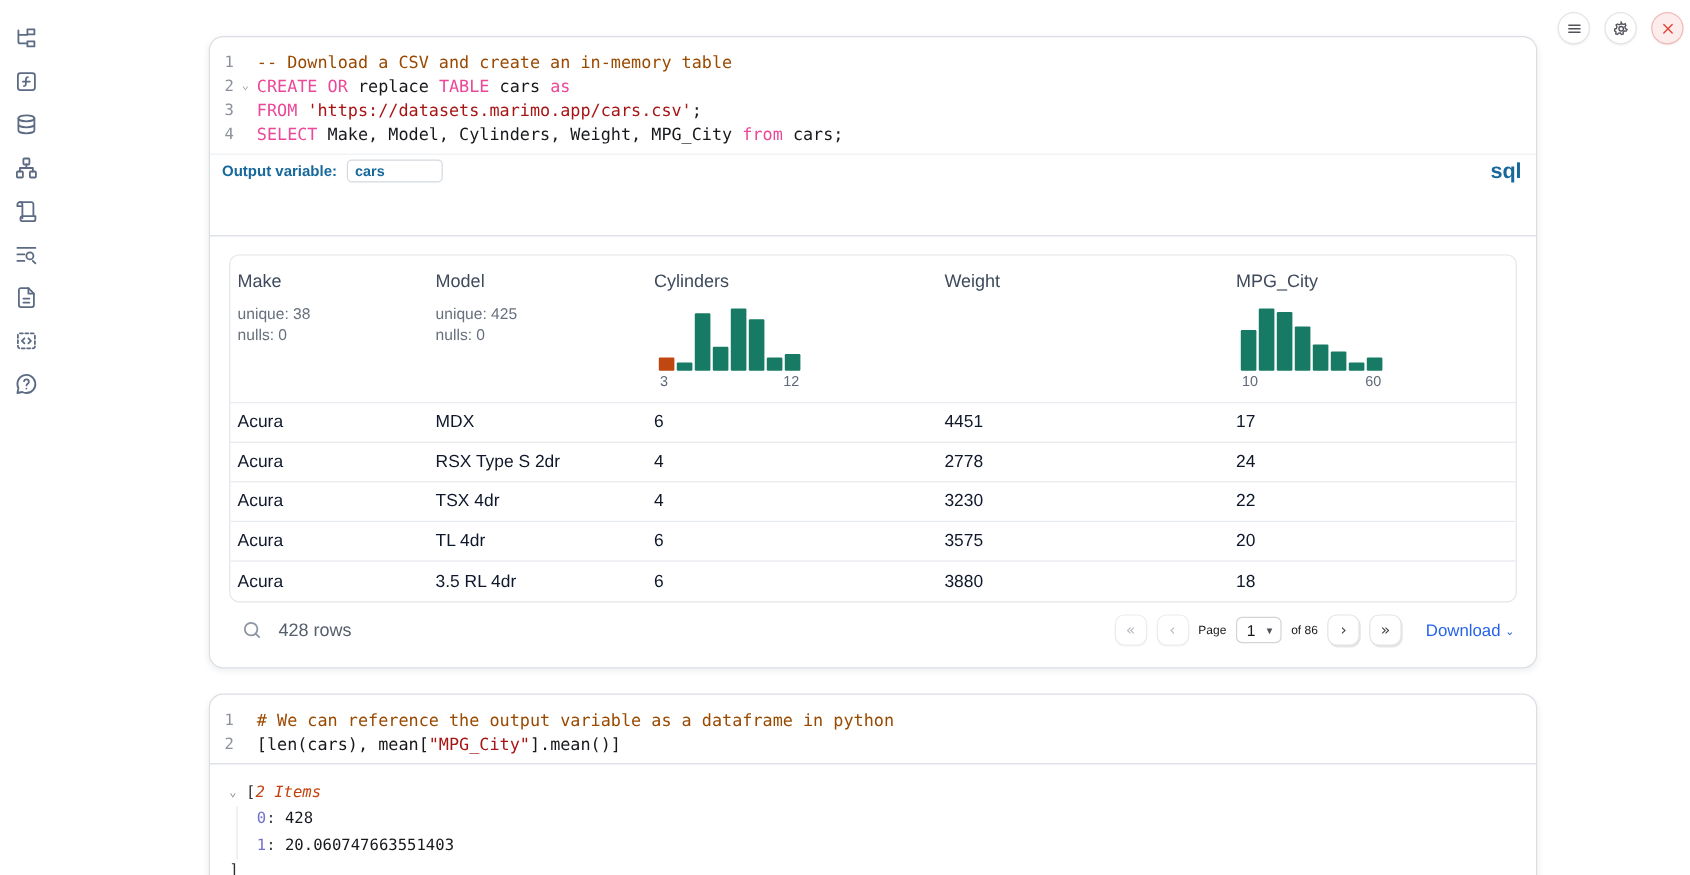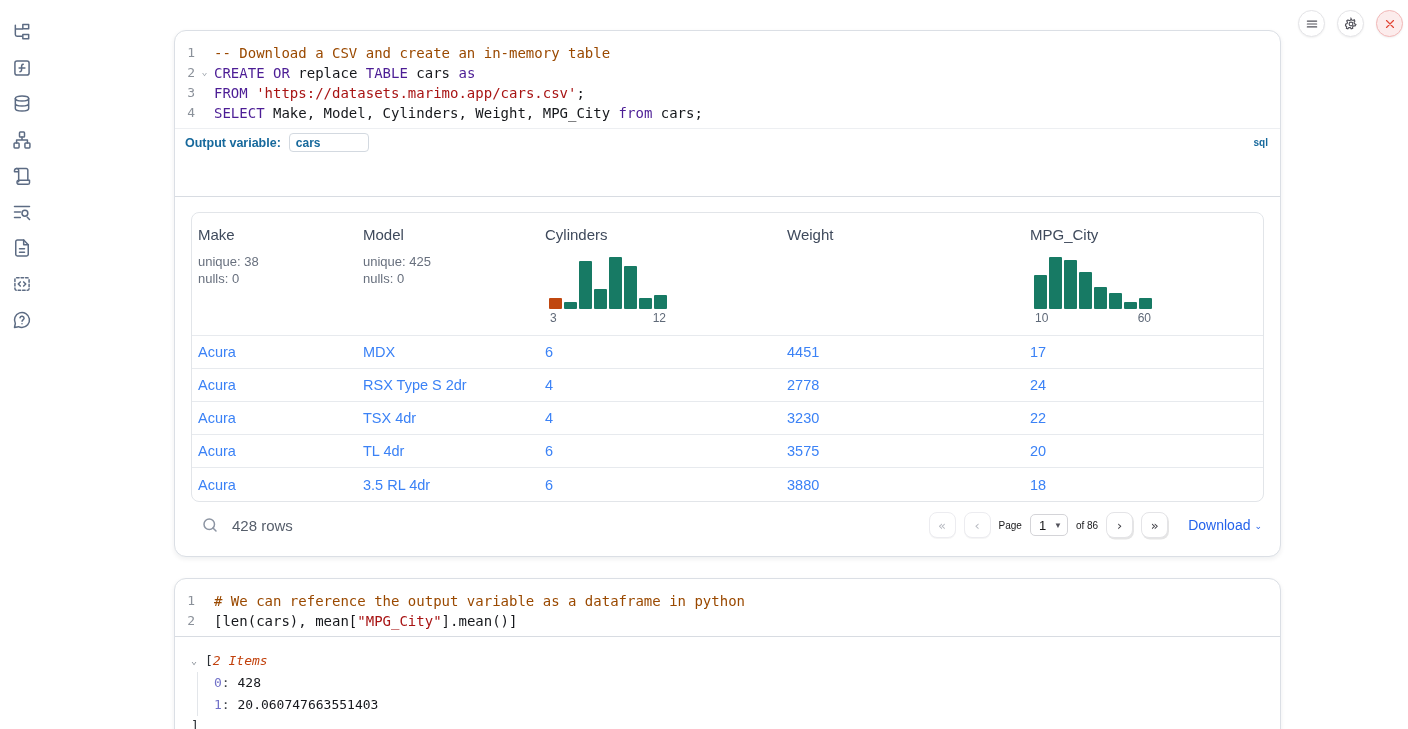--- a/index.html
+++ b/index.html
@@ -21,47 +21,47 @@
   .cell { border:1px solid #dbdfe5; border-radius:12px; background:#fff; box-shadow:0 2px 5px rgba(15,23,42,.07); overflow:hidden; }
   .cell-sql { margin-top:30px; }
   .cell-py  { margin-top:21px; }
 
   
   .code-area { padding:12px 0 5px 0; font-family:"DejaVu Sans Mono", monospace; font-size:14px; }
   .code-line { display:flex; height:20px; line-height:20px; white-space:pre; }
   .ln { width:20px; text-align:right; color:#8b919a; font-size:13px; flex:none; }
   .fold { width:19px; flex:none; text-align:center; color:#98a0a8; font-size:10px; line-height:18px; }
   .src { flex:1; }
-  .tk-kw { color:#4c1d95;text-align:right; }
+  .tk-kw { color:#ec4899;text-align:right; }
   .tk-comment { color:#9a4900; }
   .tk-str { color:#a81414; }
   .tk-plain { color:#16181c; }
 
   
   .outvar-row { height:28px; border-top:1px solid #edeff2; display:flex; align-items:center; padding:0 12px 0 10px; }
   .outvar-label { font-size:12.5px; font-weight:bold; color:#17699c; }
   .outvar-input { width:80px; height:19px; margin-left:8px; border:1px solid #d3d9e0; border-radius:4px; padding:0 6px; font-size:12px; font-weight:bold; color:#17699c; font-family:"Liberation Sans", sans-serif; outline:none; }
-  .lang-badge { margin-left:auto; font-size:10px; font-weight:bold; color:#17699c; }
+  .lang-badge { margin-left:auto; font-size:18px; font-weight:bold; color:#17699c; }
 
   
   .cell-output { border-top:1px solid #d8dce2; padding:15px 16px 9px 16px;margin-top:40px; }
 
   
   .dtable { border:1px solid #e2e5e9; border-radius:8px; overflow:hidden; }
   .t-head { display:grid; grid-template-columns:165px 182px 242px 243px 1fr; height:123px; border-bottom:1px solid #e7eaee; }
   .th { padding:13px 6px 0 6px; cursor:pointer; }
   .th-name { font-size:15px; color:#3f4a5c; margin-bottom:10px; }
   .th-stat { font-size:13px; color:#68707e; line-height:17px; }
   .hist { width:118px; margin-top:14px; margin-left:4px; }
   .hist-bars { display:flex; align-items:flex-end; gap:2px; height:52px; }
   .hist-bars .bar { flex:1; border-radius:1px; }
   .hist-labels { display:flex; justify-content:space-between; font-size:12px; color:#5f6978; margin-top:2px; padding:0 1px; }
   .t-row { display:grid; grid-template-columns:165px 182px 242px 243px 1fr; height:33px; align-items:center; border-bottom:1px solid #e7eaee; }
   .t-row:last-child { border-bottom:none; }
-  .td { padding-left:6px; font-size:14.5px; color:#3b82f6; }
+  .td { padding-left:6px; font-size:14.5px; color:#0f172a; }
 
   
   .t-footer { height:44px; display:flex; align-items:center; padding:0 2px; margin-top:1px; }
   .search-icon { width:18px; height:18px; color:#8d95a3; cursor:pointer; margin-left:8px; }
   .search-icon svg { width:18px; height:18px; stroke:currentColor; fill:none; stroke-width:2; stroke-linecap:round; }
   .rowcount { margin-left:13px; font-size:15px; color:#565e6b; }
   .pager { margin-left:auto; display:flex; align-items:center; gap:8px; }
   .pg-btn { width:27px; height:26px; border:1px solid #e4e4e7; border-radius:8px; background:#fff; display:flex; align-items:center; justify-content:center; font-size:13px; color:#3f3f46; cursor:pointer; box-shadow:1px 1.5px 0 rgba(0,0,0,.10); font-family:"DejaVu Sans", sans-serif; }
   .pg-btn.disabled { color:#b6b9c0; box-shadow:0 1px 0 rgba(0,0,0,.04); border-color:#ececf0; }
   .pg-text { font-size:10px; color:#18181b; }

